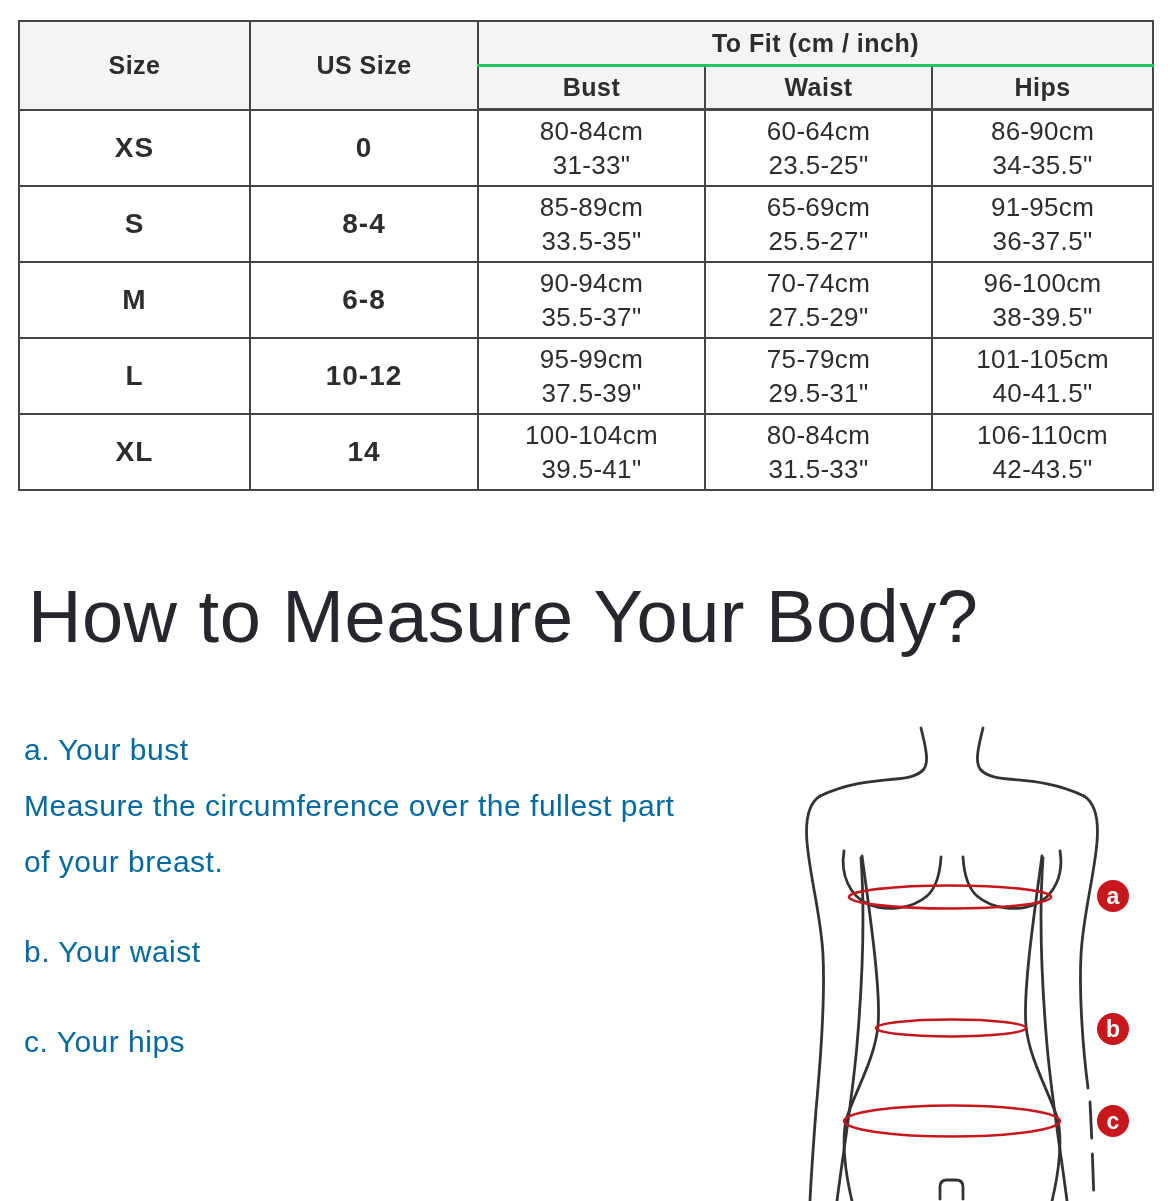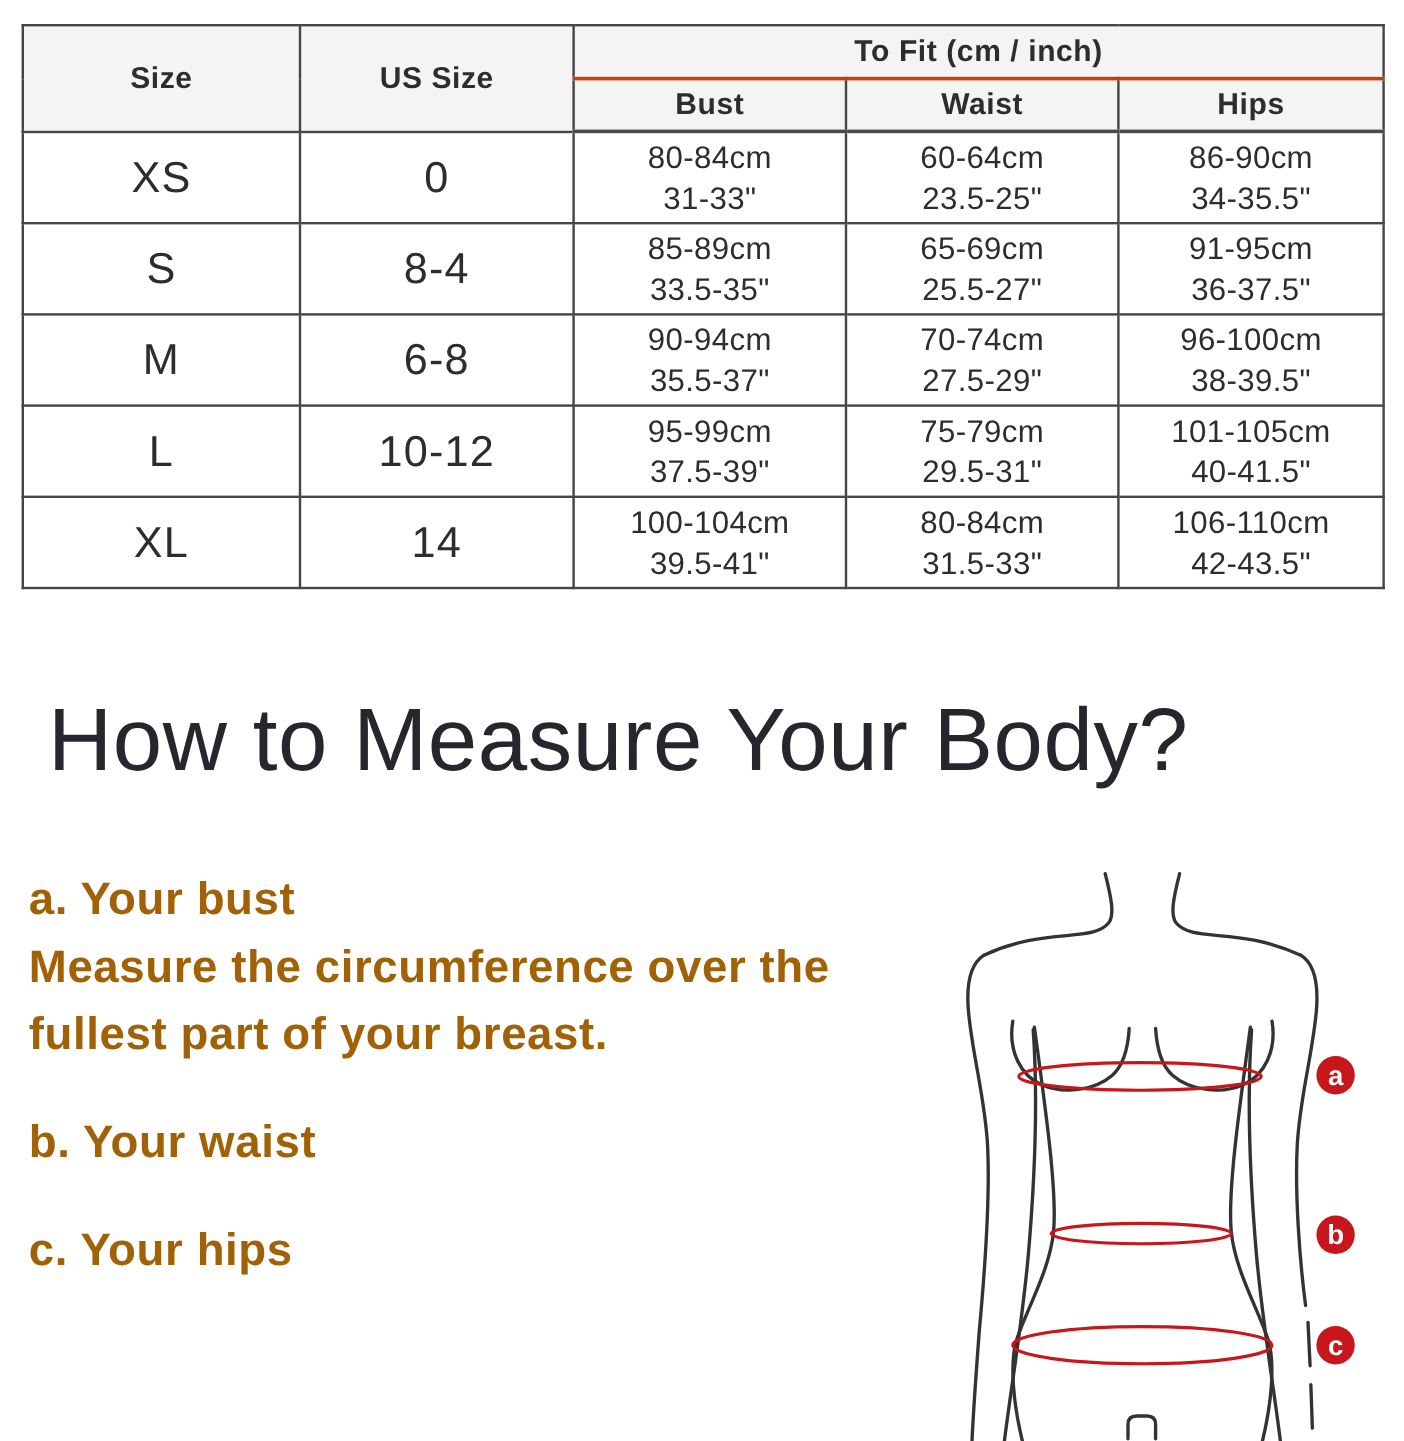--- a/index.html
+++ b/index.html
@@ -37,58 +37,57 @@
     vertical-align: middle;
   }
   table.size-chart thead th {
     background: #f4f4f4;
     font-size: 25px;
     font-weight: 700;
     letter-spacing: 0.5px;
   }
   table.size-chart thead tr.top-row th { height: 42px; }
   table.size-chart thead tr.sub-row th { height: 41px; margin-top: 36px; }
-  table.size-chart thead tr.top-row th.to-fit { border-bottom: 3px solid #c2410c; }
+  table.size-chart thead tr.top-row th.to-fit { border-bottom: 3px solid #22c55e; }
   table.size-chart thead tr.sub-row th { border-bottom: 3px solid #4a4a4a; }
   table.size-chart tbody tr { height: 76px; }
   table.size-chart tbody td.size-val {
-    font-size: 36px;
-    font-weight: 400;
+    font-size: 28px;
+    font-weight: 700;
     letter-spacing: 1px;
   }
   table.size-chart tbody td .cm,
   table.size-chart tbody td .inch {
     font-size: 26px;
     font-weight: 400;
     line-height: 34px;
     letter-spacing: 0.3px;
   }
 
   
   h1.measure-title {
     position: absolute;
-    left: 40px;
+    left: 28px;
     top: 580px;
     margin: 0;
     font-size: 74px;
     font-weight: 500;
     line-height: 1;
     letter-spacing: 0.5px;
     color: #26262e;
   }
   .measure-items {
     position: absolute;
     left: 24px;
     top: 722px;
     width: 680px;
-    color: #a16207;
-    font-size: 38px;
+    color: #0369a1;
+    font-size: 30px;
     line-height: 56px;
     letter-spacing: 0.5px;
-    font-weight: bold;
   }
   .measure-item + .measure-item { margin-top: 34px; }
   .measure-item .item-label { display: block; }
   .measure-item .item-desc  { display: block; }
 
   
   svg.figure {
     position: absolute;
     left: 780px;
     top: 710px;

